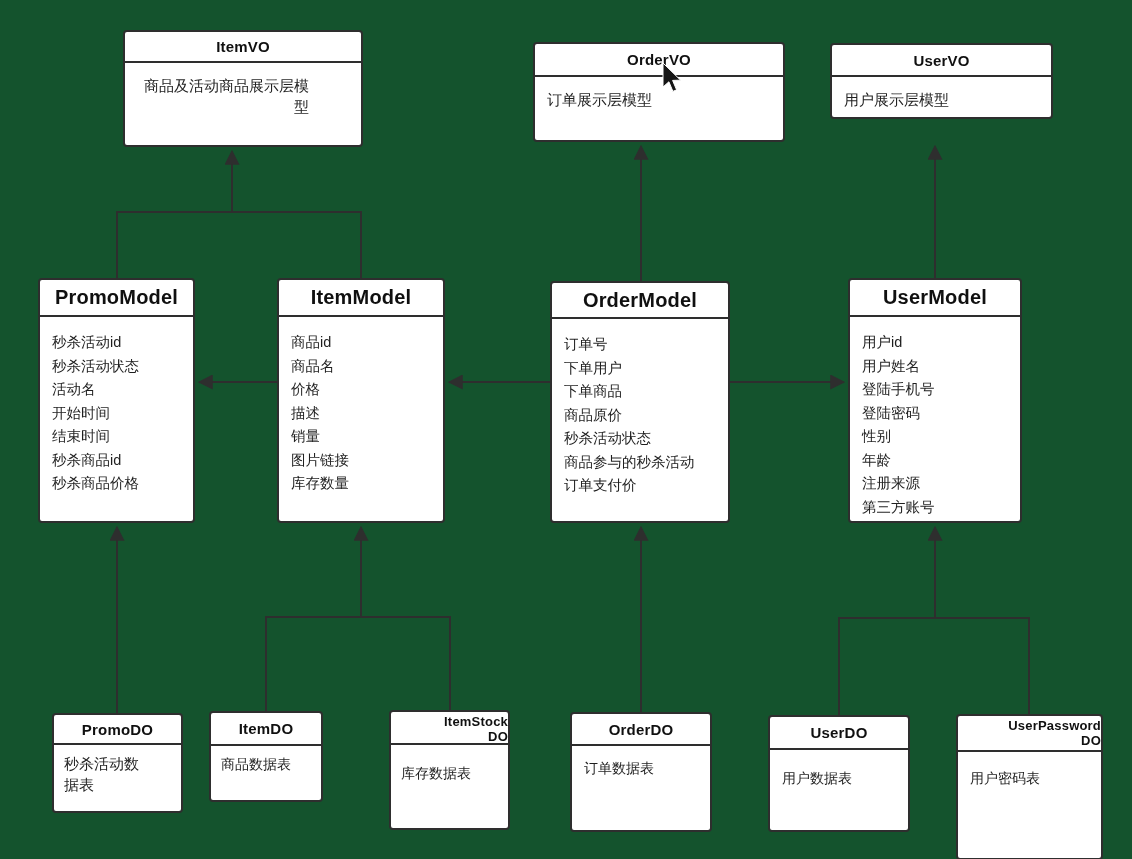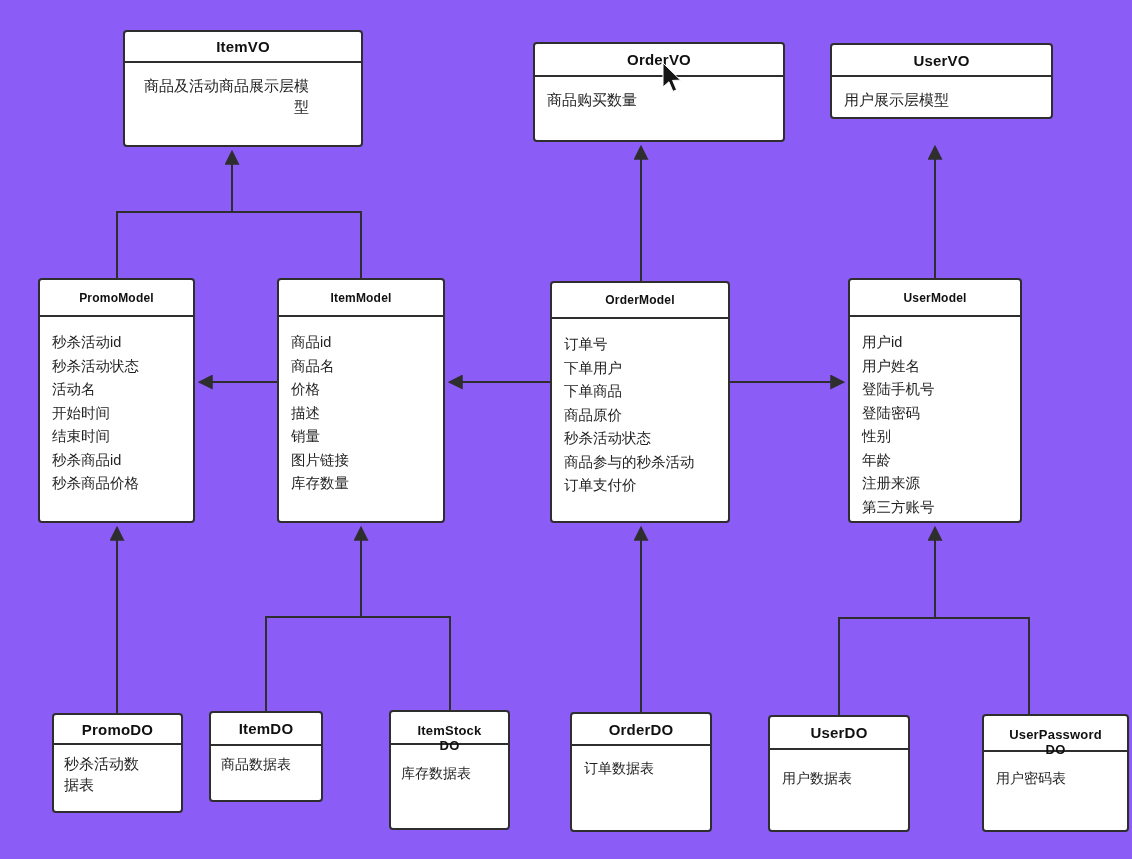--- a/index.html
+++ b/index.html
@@ -1,29 +1,29 @@
 <!DOCTYPE html>
 <html><head>
 <meta charset="utf-8">
 <style>
   * { margin:0; padding:0; box-sizing:border-box; }
   html,body { background:#ffffff; }
   body { font-family:"Liberation Sans","DejaVu Sans",sans-serif; }
-  .canvas { position:relative; width:1132px; height:859px; background:#8b5cf6; overflow:hidden; }
+  .canvas { position:relative; width:1132px; height:859px; background:#14532d; overflow:hidden; }
   .edges { position:absolute; left:0; top:0; z-index:1; }
   .overlay { position:absolute; left:0; top:0; z-index:5; pointer-events:none; }
   .node { position:absolute; background:#fff; border:2px solid #2e2e2e; border-radius:4px; z-index:2; }
   .node-title {
     height:var(--hh,33px); border-bottom:2px solid #2e2e2e;
     display:flex; align-items:center; justify-content:center;
     font-weight:bold; font-size:15px; color:#101010; letter-spacing:.2px;
     text-align:center;
   }
-  .node-title.two-line { display:block; padding-top:11px; line-height:15px; font-size:13px; }
-  .node-title.big { font-size:12px; }
+  .node-title.two-line { display:block; padding-top:2px; line-height:15px; font-size:13px;text-align:right; }
+  .node-title.big { font-size:20px; }
   .node-body { padding:12px 12px 0 12px; font-size:15px; color:#1f1f1f; line-height:21px; text-align:left; }
   .model .node-body { padding-top:14px; font-size:14.5px; line-height:23.5px; }
   .field-line { white-space:nowrap; }
   .narrow { max-width:96px; }
   .wrap-vo { max-width:196px;text-align:right; }
 </style>
 </head>
 <body>
 
 <div class="canvas">
@@ -51,21 +51,21 @@
     </g>
   </svg>
 
   <div class="node" style="left:123px;top:30px;width:240px;height:117px;--hh:31px">
     <div class="node-title">ItemVO</div>
     <div class="node-body wrap-vo">商品及活动商品展示层模型</div>
   </div>
 
   <div class="node" style="left:533px;top:42px;width:252px;height:100px;--hh:33px">
     <div class="node-title">OrderVO</div>
-    <div class="node-body">商品购买数量</div>
+    <div class="node-body">订单展示层模型</div>
   </div>
 
   <div class="node" style="left:830px;top:43px;width:223px;height:76px;--hh:32px">
     <div class="node-title">UserVO</div>
     <div class="node-body">用户展示层模型</div>
   </div>
 
   <div class="node model" style="left:38px;top:278px;width:157px;height:245px;--hh:37px">
     <div class="node-title big">PromoModel</div>
     <div class="node-body">
@@ -137,21 +137,21 @@
   <div class="node" style="left:570px;top:712px;width:142px;height:120px;--hh:32px">
     <div class="node-title">OrderDO</div>
     <div class="node-body" style="padding:12px 12px 0 12px;font-size:14px">订单数据表</div>
   </div>
 
   <div class="node" style="left:768px;top:715px;width:142px;height:117px;--hh:33px">
     <div class="node-title">UserDO</div>
     <div class="node-body" style="padding:18px 12px 0 12px;font-size:14px">用户数据表</div>
   </div>
 
-  <div class="node" style="left:982px;top:714px;width:147px;height:118px;--hh:36px">
+  <div class="node" style="left:956px;top:714px;width:147px;height:146px;--hh:36px">
     <div class="node-title two-line"><span>UserPassword</span><br><span>DO</span></div>
     <div class="node-body" style="padding:16px 12px 0 12px;font-size:14px">用户密码表</div>
   </div>
 
   <svg class="overlay" width="1132" height="859">
     <polygon points="663,63 663,87 668.9,81.8 672.9,91.4 676.6,89.8 672.6,80.4 680.6,80.2" fill="#151515" stroke="#ffffff" stroke-width="1"></polygon>
   </svg>
 
 </div>
 

